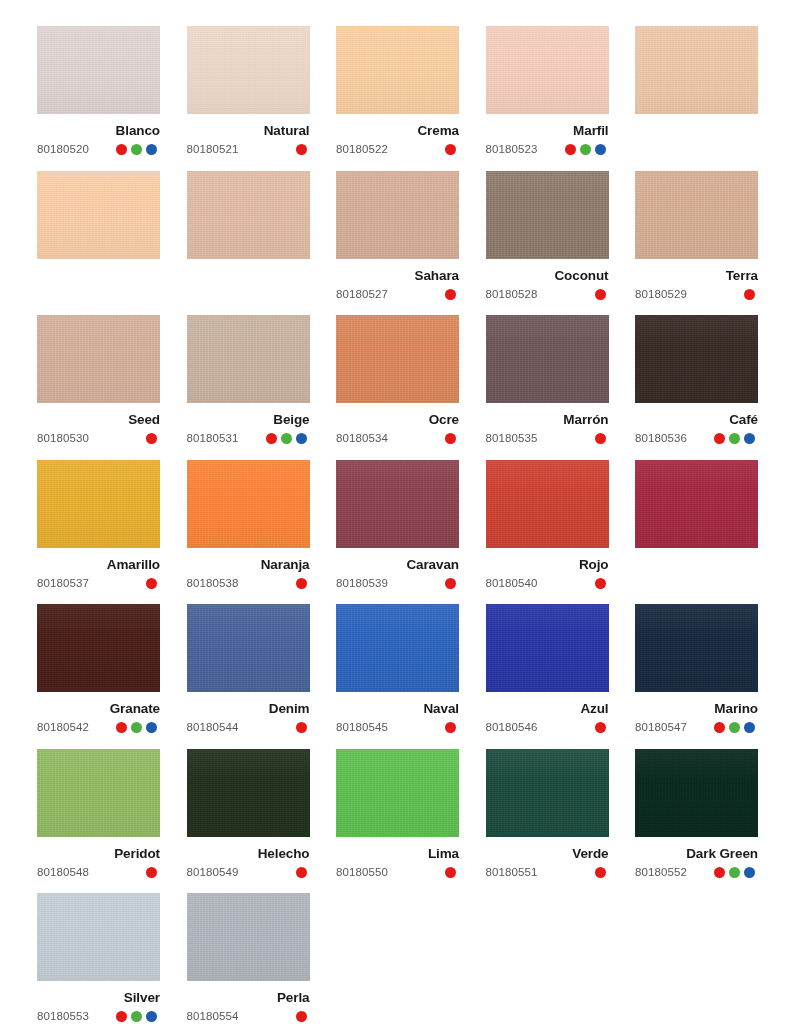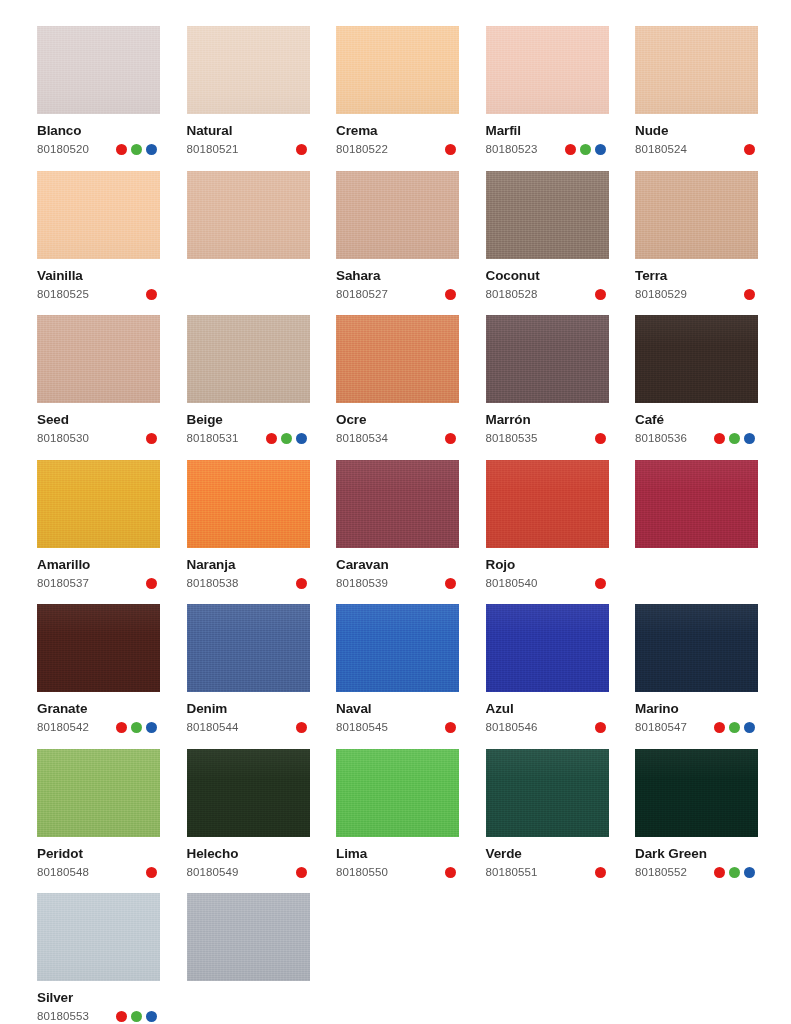--- a/index.html
+++ b/index.html
@@ -16,20 +16,21 @@
     position: relative;
     width: 625px;
     height: 1024px;
     padding: 26px 0 0 37px;
     display: grid;
     grid-template-columns: repeat(5, 123px);
     grid-column-gap: 26.5px;
     grid-template-rows: repeat(7, 144.5px);
     grid-row-gap: 0px;
     align-content: start;
+    text-align: right;
   }
 
   .swatch-card {
     position: relative;
     width: 123px;
     height: 144.5px;
   }
 
   .swatch-chip {
     position: relative;
@@ -183,44 +184,26 @@
             <span class="dot" style="background: rgb(30, 91, 172);"></span>
           </div>
         </div>
       </div>
     </div>
     <div class="swatch-card">
       <div class="swatch-chip" style="background: rgb(235, 198, 168);">
         <div class="weave"></div>
         <div class="sheen"></div>
       </div>
-      <div class="swatch-info">
-        <div class="swatch-name">Nude</div>
-        <div class="swatch-meta">
-          <div class="swatch-code">80180524</div>
-          <div class="dot-group">
-            <span class="dot" style="background: rgb(228, 26, 23);"></span>
-          </div>
-        </div>
-      </div>
     </div>
     <div class="swatch-card">
       <div class="swatch-chip" style="background: rgb(247, 204, 166);">
         <div class="weave"></div>
         <div class="sheen"></div>
       </div>
-      <div class="swatch-info">
-        <div class="swatch-name">Vainilla</div>
-        <div class="swatch-meta">
-          <div class="swatch-code">80180525</div>
-          <div class="dot-group">
-            <span class="dot" style="background: rgb(228, 26, 23);"></span>
-          </div>
-        </div>
-      </div>
     </div>
     <div class="swatch-card">
       <div class="swatch-chip" style="background: rgb(223, 186, 163);">
         <div class="weave"></div>
         <div class="sheen"></div>
       </div>
     </div>
     <div class="swatch-card">
       <div class="swatch-chip" style="background: rgb(212, 173, 152);">
         <div class="weave"></div>
@@ -582,14 +565,23 @@
             <span class="dot" style="background: rgb(30, 91, 172);"></span>
           </div>
         </div>
       </div>
     </div>
     <div class="swatch-card">
       <div class="swatch-chip" style="background: rgb(175, 180, 188);">
         <div class="weave"></div>
         <div class="sheen"></div>
       </div>
+      <div class="swatch-info">
+        <div class="swatch-name">Perla</div>
+        <div class="swatch-meta">
+          <div class="swatch-code">80180554</div>
+          <div class="dot-group">
+            <span class="dot" style="background: rgb(228, 26, 23);"></span>
+          </div>
+        </div>
+      </div>
     </div>
   </div>
 
 </body></html>

